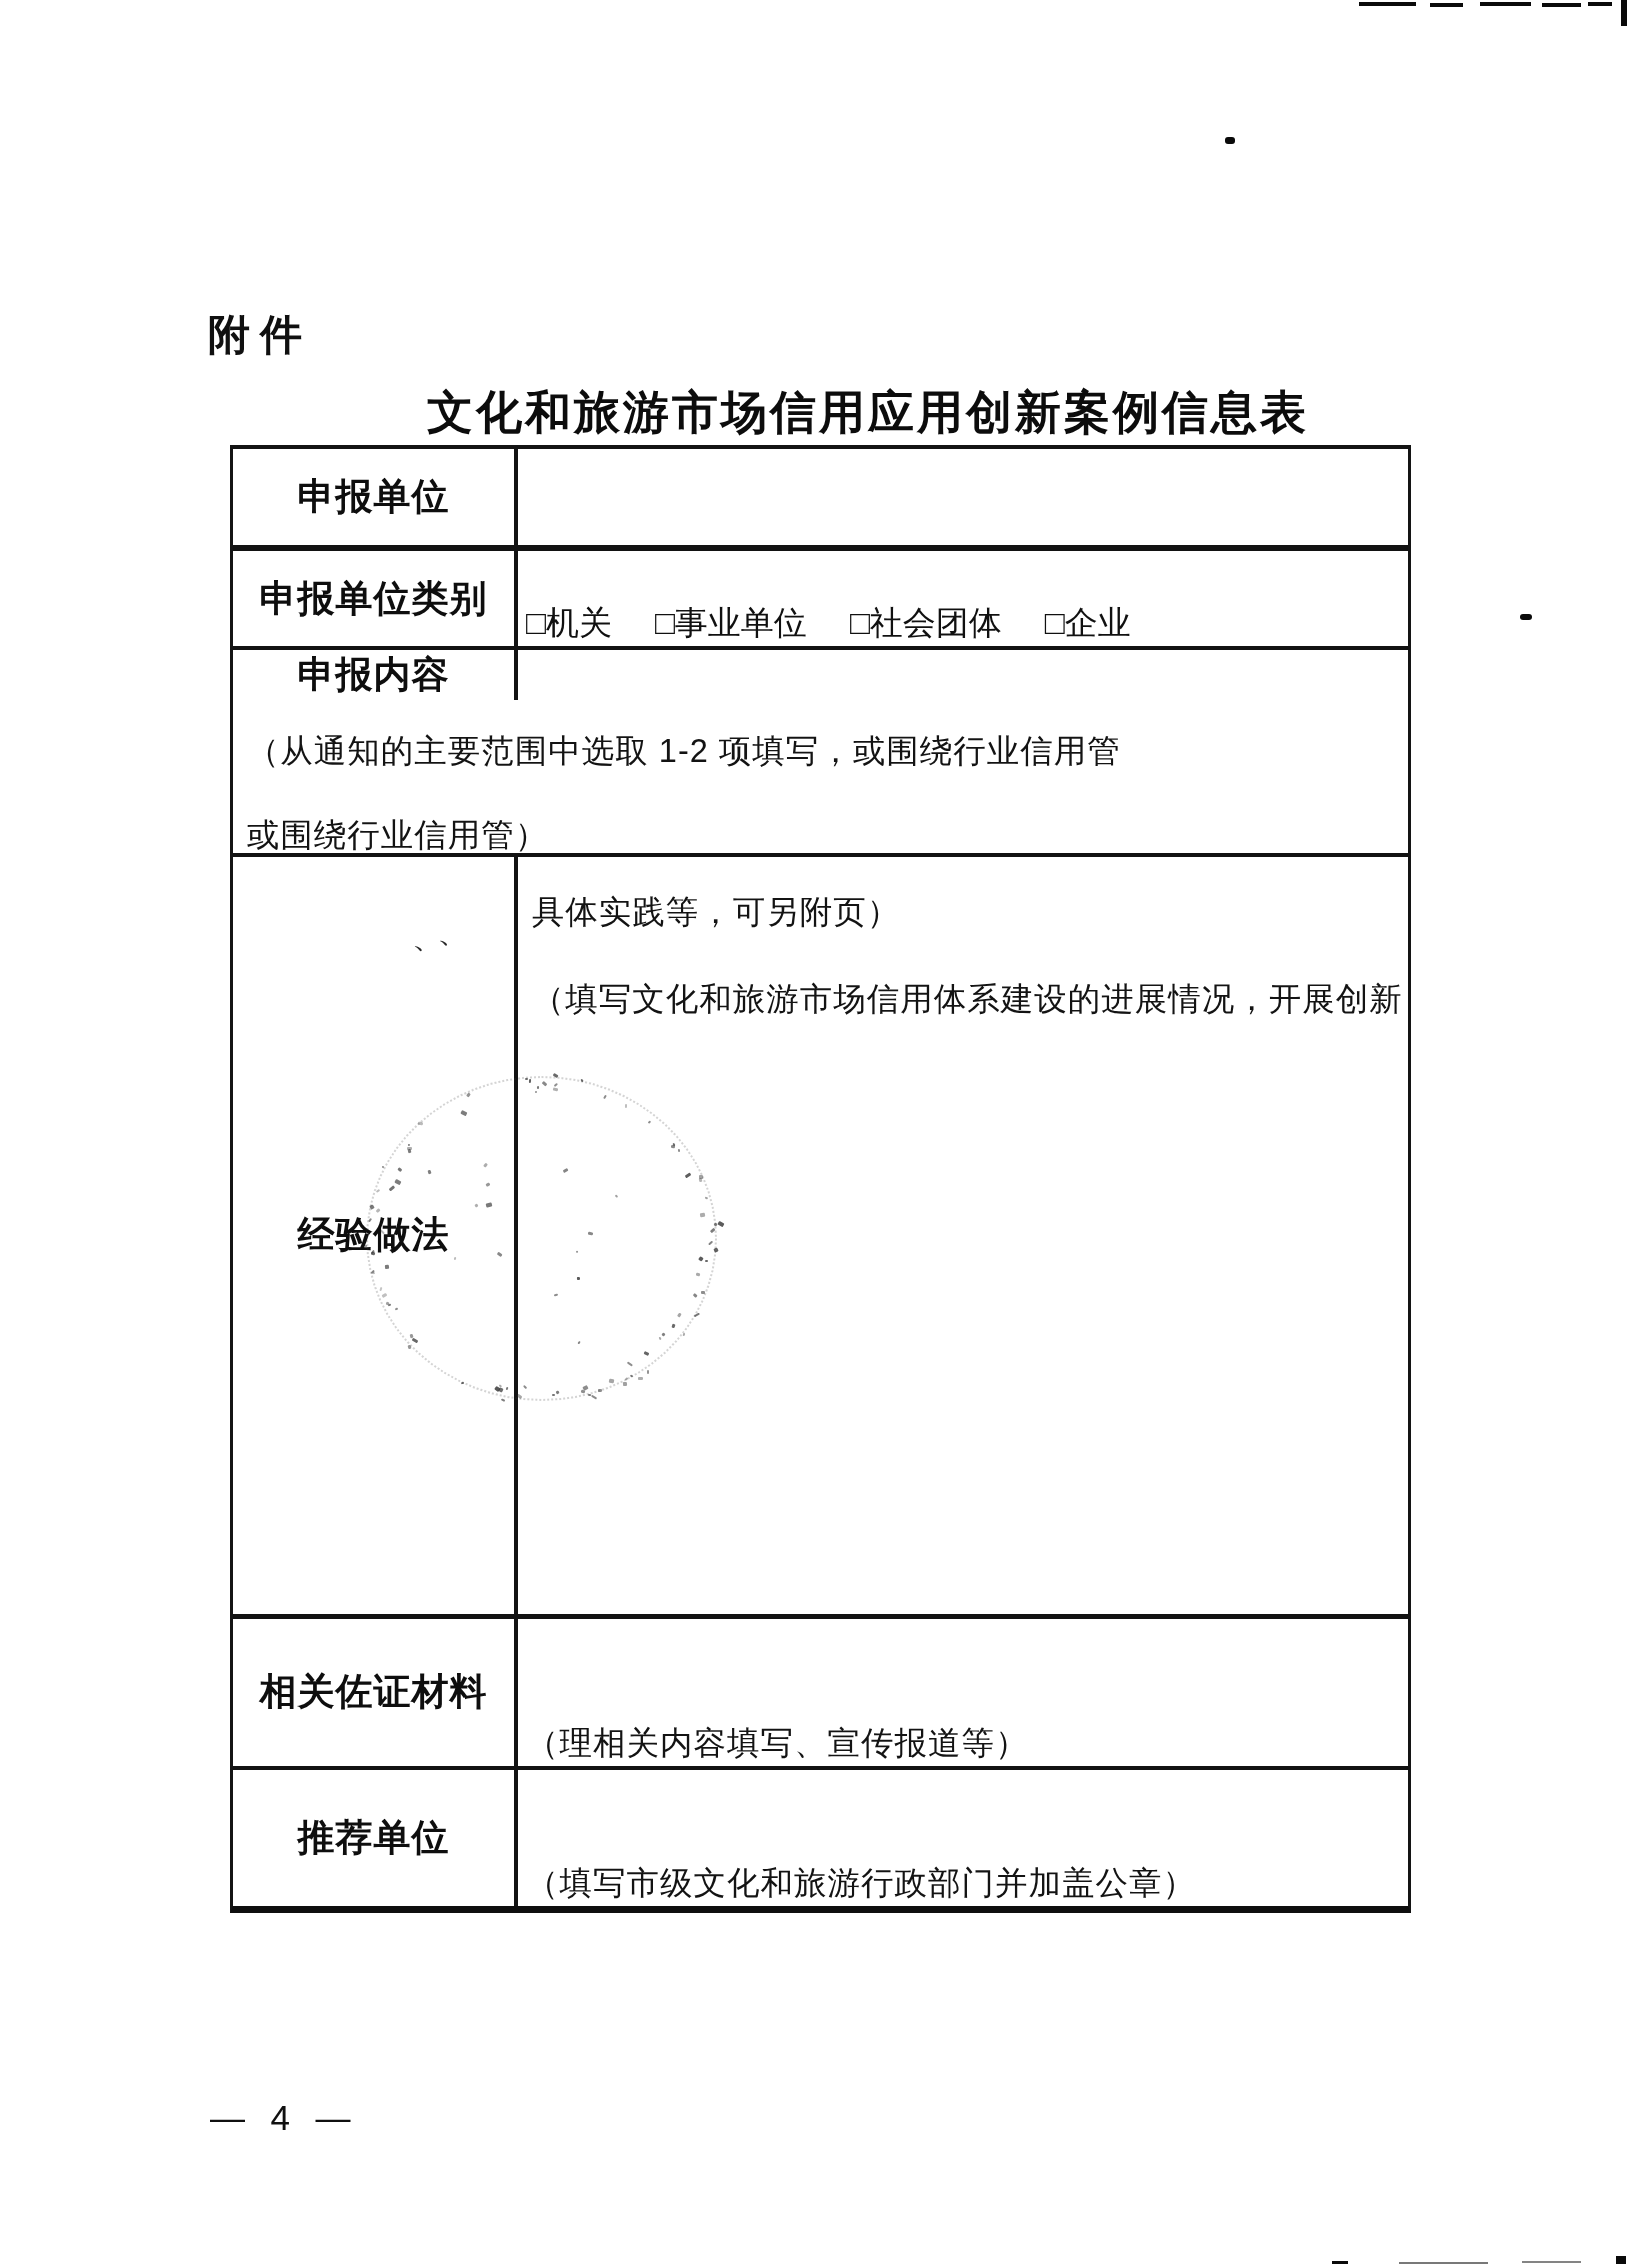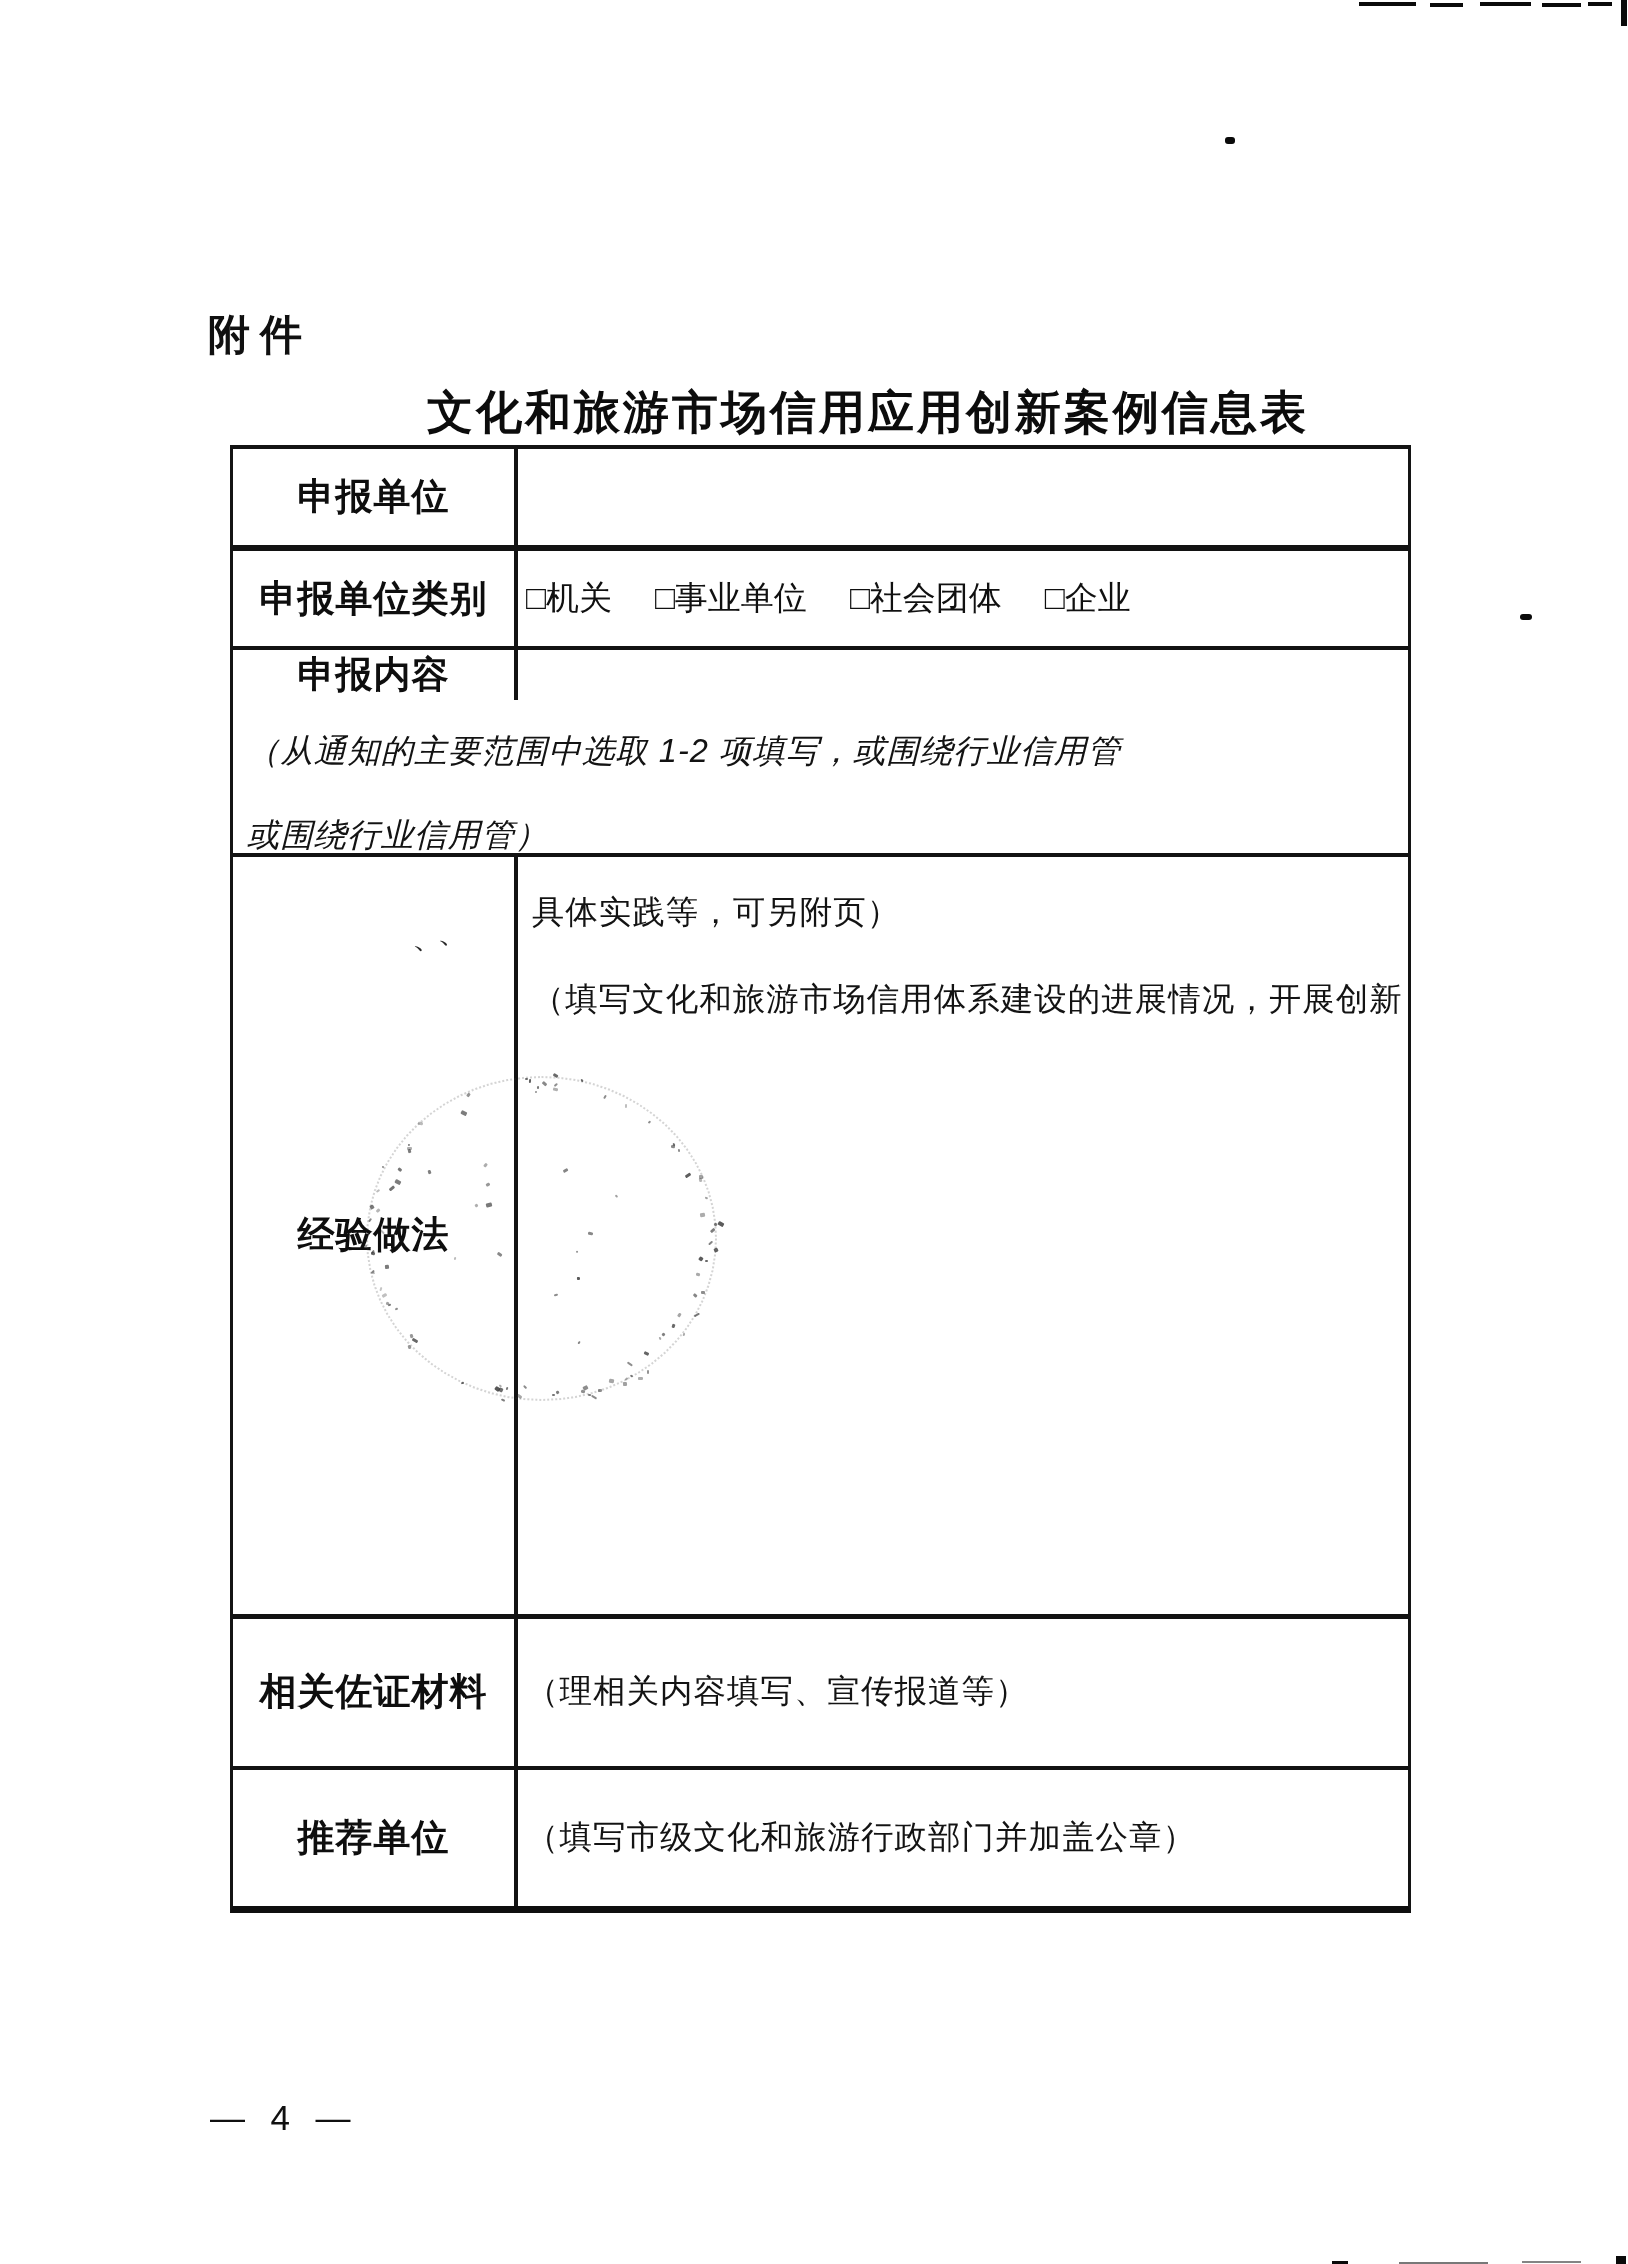--- a/index.html
+++ b/index.html
@@ -38,26 +38,26 @@
   .trow.r4{height:784px;border-bottom-width:5.9px;}
   .trow.r5{height:156px;}
   .trow.r6{height:140px;border-bottom:none;}
   .lcell{
     box-sizing:border-box;width:285px;min-width:285px;
     border-right:4.9px solid #121212;
     display:flex;align-items:center;justify-content:center;
   }
   .lbl{font-size:37px;font-weight:600;letter-spacing:1px;color:#0e0e0e;white-space:nowrap;}
   .rcell{flex:1;box-sizing:border-box;padding-left:13.8px;position:relative;}
-  .rcell.vcenter{display:flex;align-items:center;padding-left:8px;}
+  .rcell.vcenter{display:flex;align-items:flex-end;padding-left:8px;}
   .opts{display:flex;align-items:center;font-size:33px;color:#101010;}
   .opts .opt{margin-right:43px;white-space:nowrap;}
   .opts .opt:last-child{margin-right:0;}
   .para{font-size:32.5px;line-height:84px;color:#131313;letter-spacing:1px;}
-  .r3 .para{padding-top:9px;font-style:italic;}
+  .r3 .para{padding-top:9px;}
   .r4 .para{padding-top:11.8px;line-height:87px;}
   .line{white-space:nowrap;}
   .single{font-size:32.5px;letter-spacing:1px;color:#131313;white-space:nowrap;}
   
   .stamp{
     position:absolute;left:366px;top:1076px;width:351px;height:325px;
     pointer-events:none;
   }
   .stamp-ring{
     position:absolute;inset:0;border-radius:50%;

